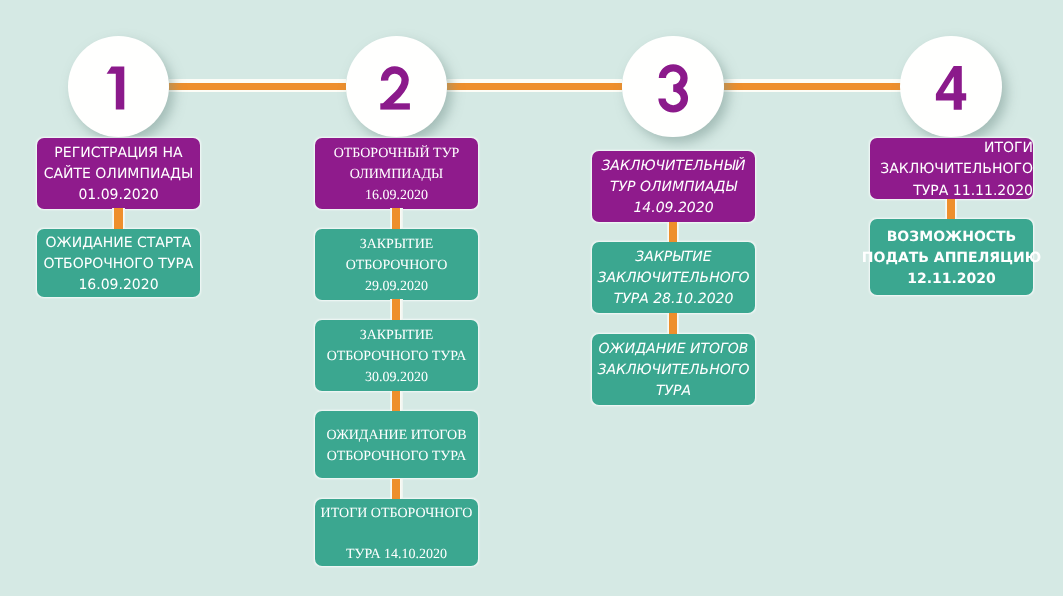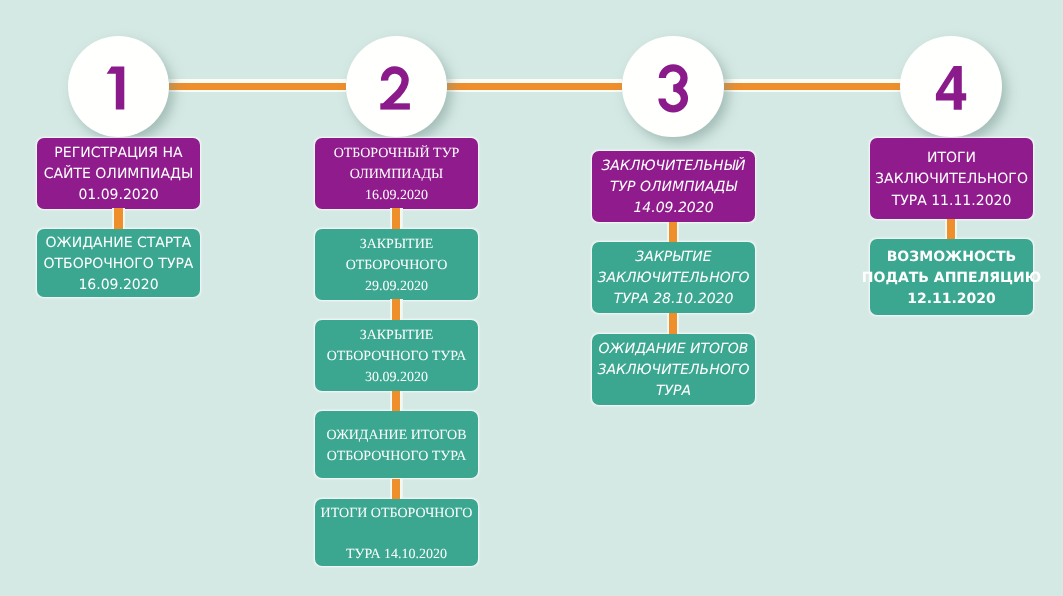--- a/index.html
+++ b/index.html
@@ -129,21 +129,21 @@
           <div>ТУРА 28.10.2020</div>
         </div>
         <div class="conn"></div>
         <div class="box teal" style="height: 70.5px;">
           <div>ОЖИДАНИЕ ИТОГОВ</div>
           <div>ЗАКЛЮЧИТЕЛЬНОГО</div>
           <div>ТУРА</div>
         </div>
       </div>
       <div class="col" style="left: 869.5px; top: 137.5px;">
-        <div class="box purple" style="height: 81px;">
+        <div class="box purple" style="height: 61px; align-items: flex-end;">
           <div>ИТОГИ</div>
           <div>ЗАКЛЮЧИТЕЛЬНОГО</div>
           <div>ТУРА 11.11.2020</div>
         </div>
         <div class="conn"></div>
         <div class="box teal" style="height: 76px; font-weight: bold;">
           <div>ВОЗМОЖНОСТЬ</div>
           <div>ПОДАТЬ АППЕЛЯЦИЮ</div>
           <div>12.11.2020</div>
         </div>

